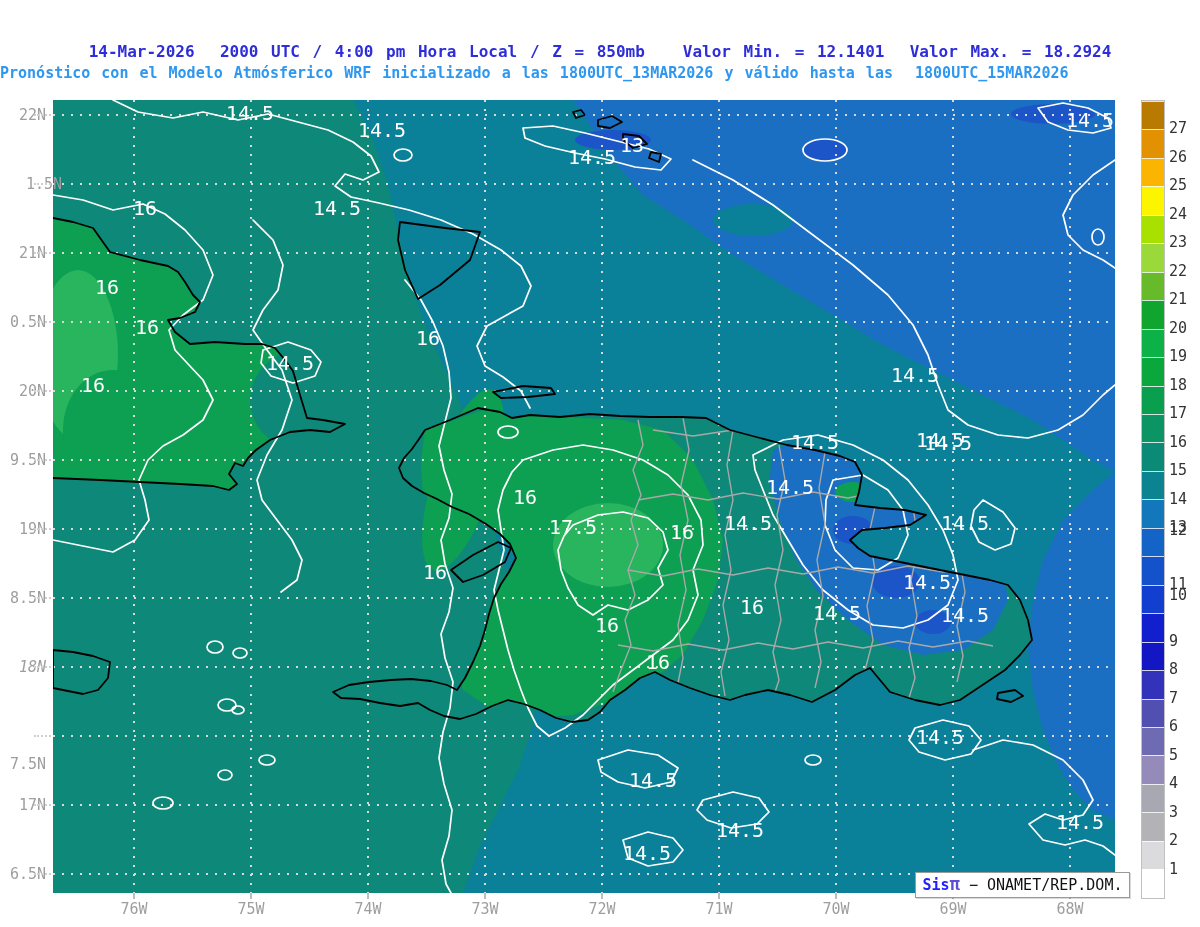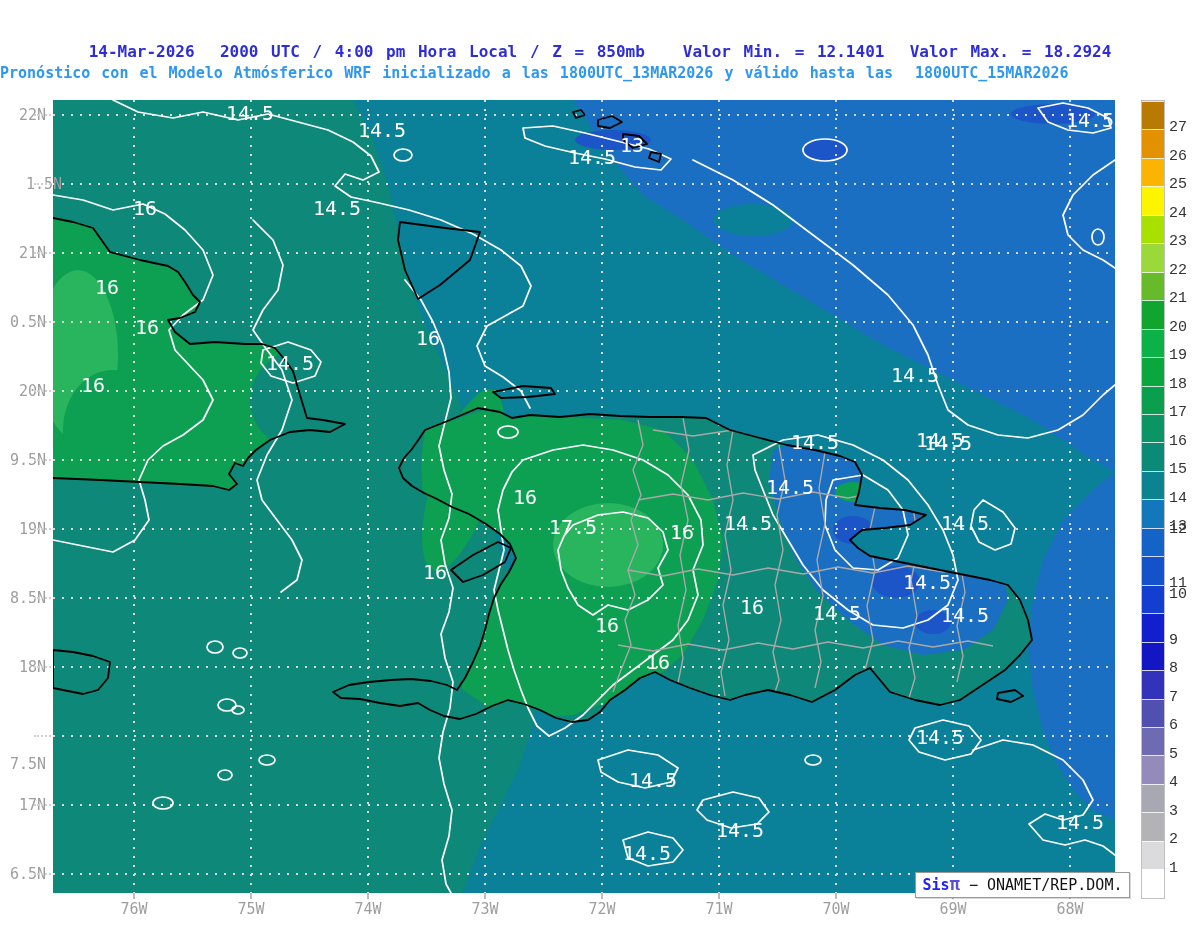--- a/index.html
+++ b/index.html
@@ -15,21 +15,21 @@
   .lat-label{position:absolute;left:0;width:46px;text-align:right;font-size:15px;
              color:var(--axis-c);line-height:18px;}
   .lat-stub{position:absolute;left:34px;width:17px;border-top:2px dotted #cfcfcf;}
   .lon-label{position:absolute;width:60px;text-align:center;font-size:15px;color:var(--axis-c);
              top:900px;line-height:18px;}
   .lon-tick{position:absolute;top:893px;width:2px;height:6px;background:#bdbdbd;}
   #colorbar{position:absolute;left:1141px;top:100px;width:22px;height:797px;
             border:1px solid #c0c0c0;background:#fff;}
   .cb-block{width:22px;box-shadow:inset 0 1px 0 rgba(255,255,255,.8);}
   .cb-label{position:absolute;left:1169px;width:30px;font-size:15px;color:var(--cbtext-c);
-            line-height:18px;font-family:Liberation Mono, monospace;}
+            line-height:18px;}
   #sispi{position:absolute;left:915px;top:872px;width:213px;height:24px;background:#ffffff;
          border:1px solid #9a9a9a;font-size:15px;line-height:23px;text-align:center;
          color:#111;box-shadow:1px 1px 0 rgba(0,0,0,.15);}
   #sispi .sis{color:#1f1fff;font-weight:bold;}
   #sispi .pi{color:#5a4fd0;font-weight:bold;font-size:17px;}
   
   .sea{fill:var(--b1516);}
   .b1415{fill:var(--b1415);}
   .b1314{fill:var(--b1314);}
   .b1213{fill:var(--b1213);}
@@ -228,21 +228,21 @@
       <div class="lat-label" style="top: 313px;">0.5N</div>
       <div class="lat-stub" style="top: 321px;"></div>
       <div class="lat-label" style="top: 382px;">20N</div>
       <div class="lat-stub" style="top: 390px;"></div>
       <div class="lat-label" style="top: 451px;">9.5N</div>
       <div class="lat-stub" style="top: 459px;"></div>
       <div class="lat-label" style="top: 520px;">19N</div>
       <div class="lat-stub" style="top: 528px;"></div>
       <div class="lat-label" style="top: 589px;">8.5N</div>
       <div class="lat-stub" style="top: 597px;"></div>
-      <div class="lat-label" style="top: 658px;">18N</div>
+      <div class="lat-label" style="top: 658px; font-style: italic;">18N</div>
       <div class="lat-stub" style="top: 666px;"></div>
       <div class="lat-label" style="top: 727px; margin-top: 28px;">7.5N</div>
       <div class="lat-stub" style="top: 735px;"></div>
       <div class="lat-label" style="top: 796px;">17N</div>
       <div class="lat-stub" style="top: 804px;"></div>
       <div class="lat-label" style="top: 865px;">6.5N</div>
       <div class="lat-stub" style="top: 873px;"></div>
     </div>
   <div id="lon-axis">
       <div class="lon-label" style="left: 104px;">76W</div>

